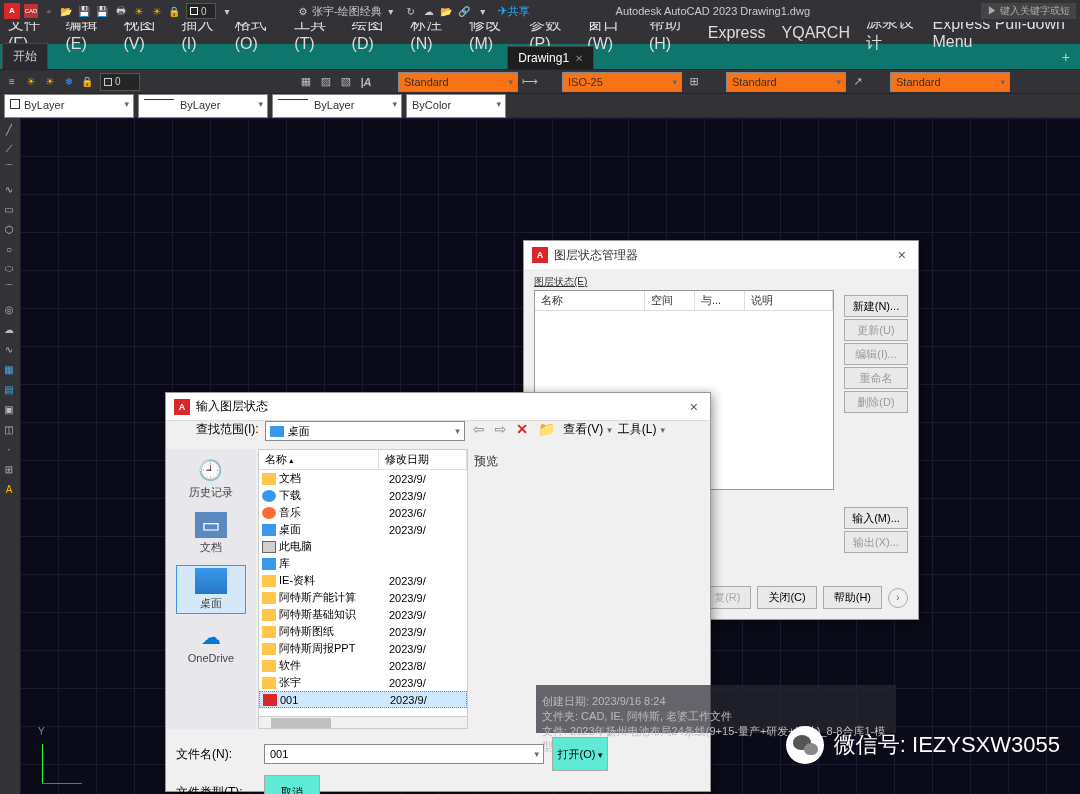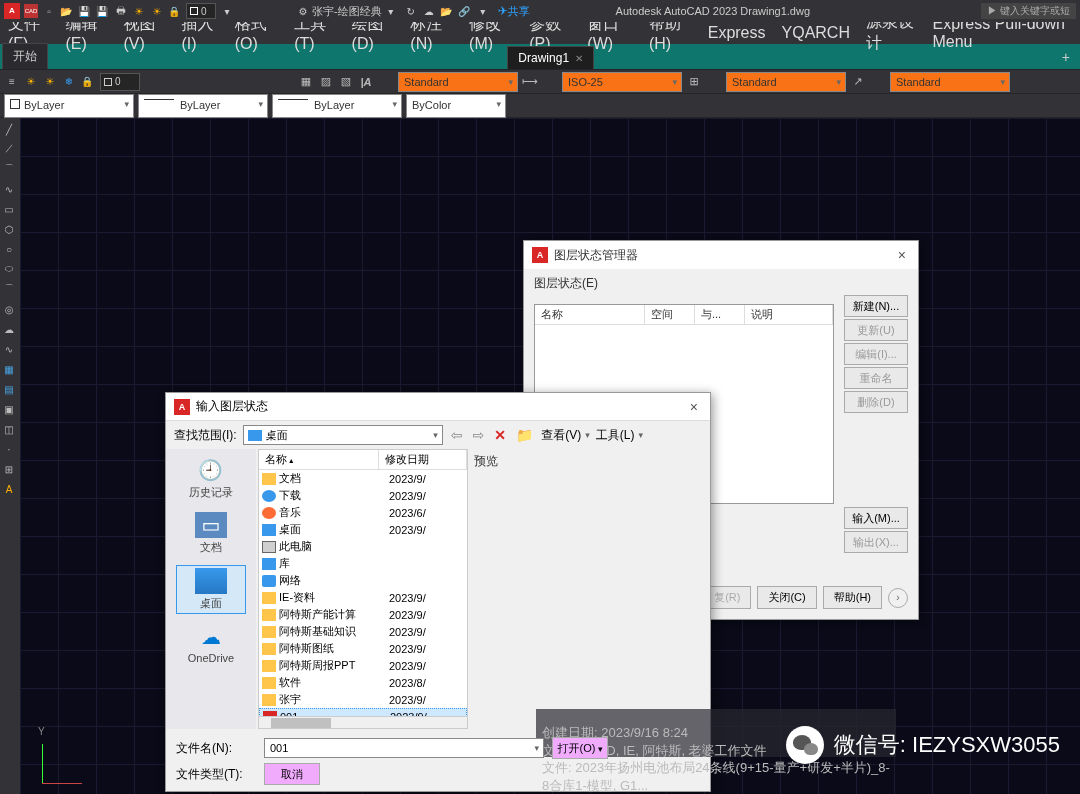--- a/index.html
+++ b/index.html
@@ -57,38 +57,38 @@
 .ucs .y-axis { position: absolute; left: 12px; bottom: 0; width: 1px; height: 40px; background: #33ff33; }
 .ucs .x-axis { position: absolute; left: 12px; bottom: 0; width: 40px; height: 1px; background: #cc4444; }
 .ucs .ylbl { position: absolute; left: 8px; top: -8px; color: #888; font-size: 10px; }
 
 
 .dlg-lsm { position: absolute; left: 523px; top: 240px; width: 396px; height: 380px; background: #f0f0f0; border: 1px solid #999; font-size: 12px; color: #333; box-shadow: 2px 2px 8px rgba(0,0,0,0.3); }
 .dlg-lsm .dlg-title { height: 28px; display: flex; align-items: center; padding: 0 8px; background: #fff; }
 .dlg-lsm .dlg-title .a-ico { width: 16px; height: 16px; background: #d92626; color: #fff; font-size: 9px; font-weight: bold; text-align: center; line-height: 16px; margin-right: 6px; }
 .dlg-lsm .close-x { margin-left: auto; font-size: 14px; color: #555; cursor: pointer; padding: 0 4px; }
 .dlg-body { padding: 6px 10px; }
-.lbl { font-size: 12px; margin-bottom: 12px; }
+.lbl { font-size: 10px; margin-bottom: 1px; text-decoration: underline; }
 .lsm-list { width: 300px; height: 200px; background: #fff; border: 1px solid #999; position: relative; }
 .lsm-list .hdr { display: flex; height: 20px; background: #fff; border-bottom: 1px solid #ddd; font-size: 11px; align-items: center; }
 .lsm-list .hdr div { padding: 0 6px; border-right: 1px solid #ddd; height: 100%; display: flex; align-items: center; }
 .lsm-btns { position: absolute; right: 10px; top: 54px; width: 64px; display: flex; flex-direction: column; gap: 2px; }
 .lsm-btns button { height: 22px; font-size: 11px; background: #e9e9e9; border: 1px solid #aaa; cursor: pointer; }
 .lsm-btns button:disabled { color: #999; }
 .lsm-bottom { position: absolute; bottom: 10px; right: 10px; display: flex; gap: 6px; align-items: center; }
 .lsm-bottom button { padding: 3px 10px; font-size: 11px; background: #e9e9e9; border: 1px solid #aaa; cursor: pointer; }
 .lsm-bottom .circ { width: 20px; height: 20px; border: 1px solid #aaa; border-radius: 50%; background: #f0f0f0; display: flex; align-items: center; justify-content: center; font-size: 10px; color: #666; }
 
 
 .dlg-file { position: absolute; left: 165px; top: 392px; width: 546px; height: 400px; background: #f0f0f0; border: 1px solid #999; font-size: 12px; box-shadow: 2px 2px 10px rgba(0,0,0,0.4); }
 .dlg-file .dlg-title { height: 28px; display: flex; align-items: center; padding: 0 8px; background: #fff; border-bottom: 1px solid #ddd; }
 .dlg-file .dlg-title .a-ico { width: 16px; height: 16px; background: #d92626; color: #fff; font-size: 9px; font-weight: bold; text-align: center; line-height: 16px; margin-right: 6px; }
 .dlg-file .close-x { margin-left: auto; font-size: 14px; color: #555; cursor: pointer; padding: 0 4px; }
 
-.file-toolbar { height: 28px; display: flex; align-items: center; padding: 0 8px; gap: 6px; font-size: 12px; }
+.file-toolbar { height: 28px; display: flex; align-items: flex-start; padding: 0 8px; gap: 6px; font-size: 12px; margin-left: 22px; }
 .file-toolbar .lookin-dd { width: 200px; height: 20px; background: #fff; border: 1px solid #888; display: flex; align-items: center; padding: 0 4px; font-size: 11px; position: relative; }
 .file-toolbar .lookin-dd::after { content: "▾"; position: absolute; right: 4px; font-size: 9px; color: #666; }
 .file-toolbar .lookin-dd .fico { width: 14px; height: 11px; background: #3899ec; margin-right: 4px; }
 .file-toolbar .tico { font-size: 14px; color: #888; cursor: pointer; padding: 0 2px; }
 .file-toolbar .tico.back { color: #888; }
 .file-toolbar .tico.red { color: #d92626; font-weight: bold; }
 .file-toolbar .tico.star { color: #ffa500; }
 .file-toolbar .tdd { font-size: 12px; display: flex; align-items: center; gap: 2px; }
 .file-toolbar .tdd::after { content: "▾"; font-size: 9px; color: #666; margin-left: 2px; }
 
@@ -118,28 +118,28 @@
 .fico.net { background: #3899ec; border-radius: 2px; }
 .fico.las { background: #d92626; }
 .file-list .fl-row .fname { flex: 0 0 110px; white-space: nowrap; overflow: hidden; }
 .file-list .fl-row .fdate { flex: 1; white-space: nowrap; }
 .file-list .scroll-h { position: absolute; bottom: 0; left: 0; right: 0; height: 12px; background: #f0f0f0; border-top: 1px solid #ccc; }
 .file-list .scroll-h .thumb { position: absolute; left: 12px; width: 60px; height: 10px; top: 1px; background: #c0c0c0; }
 
 .preview-pane { flex: 1; padding: 4px 6px; font-size: 11px; color: #333; }
 .preview-pane .ptitle { font-size: 12px; margin-bottom: 4px; }
 
-.tip-overlay { position: absolute; left: 370px; top: 316px; width: 360px; height: 48px; background: rgba(40,40,48,0.7); color: #bbb; font-size: 13px; padding: 15px 6px; line-height: 1.35; pointer-events: none; }
+.tip-overlay { position: absolute; left: 370px; top: 292px; width: 360px; height: 48px; background: rgba(40,40,48,0.7); color: #bbb; font-size: 11px; padding: 9px 6px; line-height: 1.35; pointer-events: none; }
 
 .file-footer { padding: 4px 10px; }
 .file-footer .frow { display: flex; align-items: center; gap: 8px; margin: 4px 0; }
 .file-footer .flbl { width: 80px; font-size: 12px; text-align: left; }
 .file-footer .fdd { flex: 0 0 280px; height: 20px; background: #fff; border: 1px solid #888; padding: 0 5px; font-size: 11px; position: relative; display: flex; align-items: center; }
 .file-footer .fdd::after { content: "▾"; position: absolute; right: 4px; font-size: 9px; color: #666; }
-.file-footer button { width: 56px; height: 22px; font-size: 11px; background: #f0abfc; border: 1px solid #aaa; cursor: pointer; position: relative; }
+.file-footer button { width: 56px; height: 34px; font-size: 11px; background: #5eead4; border: 1px solid #aaa; cursor: pointer; position: relative; }
 .file-footer button.dd::after { content: " ▾"; font-size: 9px; }
 
 
 .wechat-wm { position: absolute; right: 20px; bottom: 30px; display: flex; align-items: center; gap: 10px; color: #fff; font-size: 22px; font-weight: 500; }
 .wechat-wm .wx-logo { width: 38px; height: 38px; border-radius: 50%; background: #fff; display: flex; align-items: center; justify-content: center; position: relative; }
 .wechat-wm .wx-logo::before { content: ""; width: 18px; height: 15px; background: #555; border-radius: 50% 50% 45% 45%; position: absolute; left: 7px; top: 9px; }
 .wechat-wm .wx-logo::after { content: ""; width: 14px; height: 12px; background: #888; border-radius: 50% 50% 45% 45%; position: absolute; right: 6px; bottom: 9px; }
 </style>
 </head>
 <body>
@@ -364,25 +364,20 @@
               <span class="fico pc"></span>
               <span class="fname">此电脑</span>
               <span class="fdate"></span>
             </div>
             <div class="fl-row">
               <span class="fico folderb"></span>
               <span class="fname">库</span>
               <span class="fdate"></span>
             </div>
             <div class="fl-row">
-              <span class="fico net"></span>
-              <span class="fname">网络</span>
-              <span class="fdate"></span>
-            </div>
-            <div class="fl-row">
               <span class="fico folder"></span>
               <span class="fname">IE-资料</span>
               <span class="fdate">2023/9/</span>
             </div>
             <div class="fl-row">
               <span class="fico folder"></span>
               <span class="fname">阿特斯产能计算</span>
               <span class="fdate">2023/9/</span>
             </div>
             <div class="fl-row">

